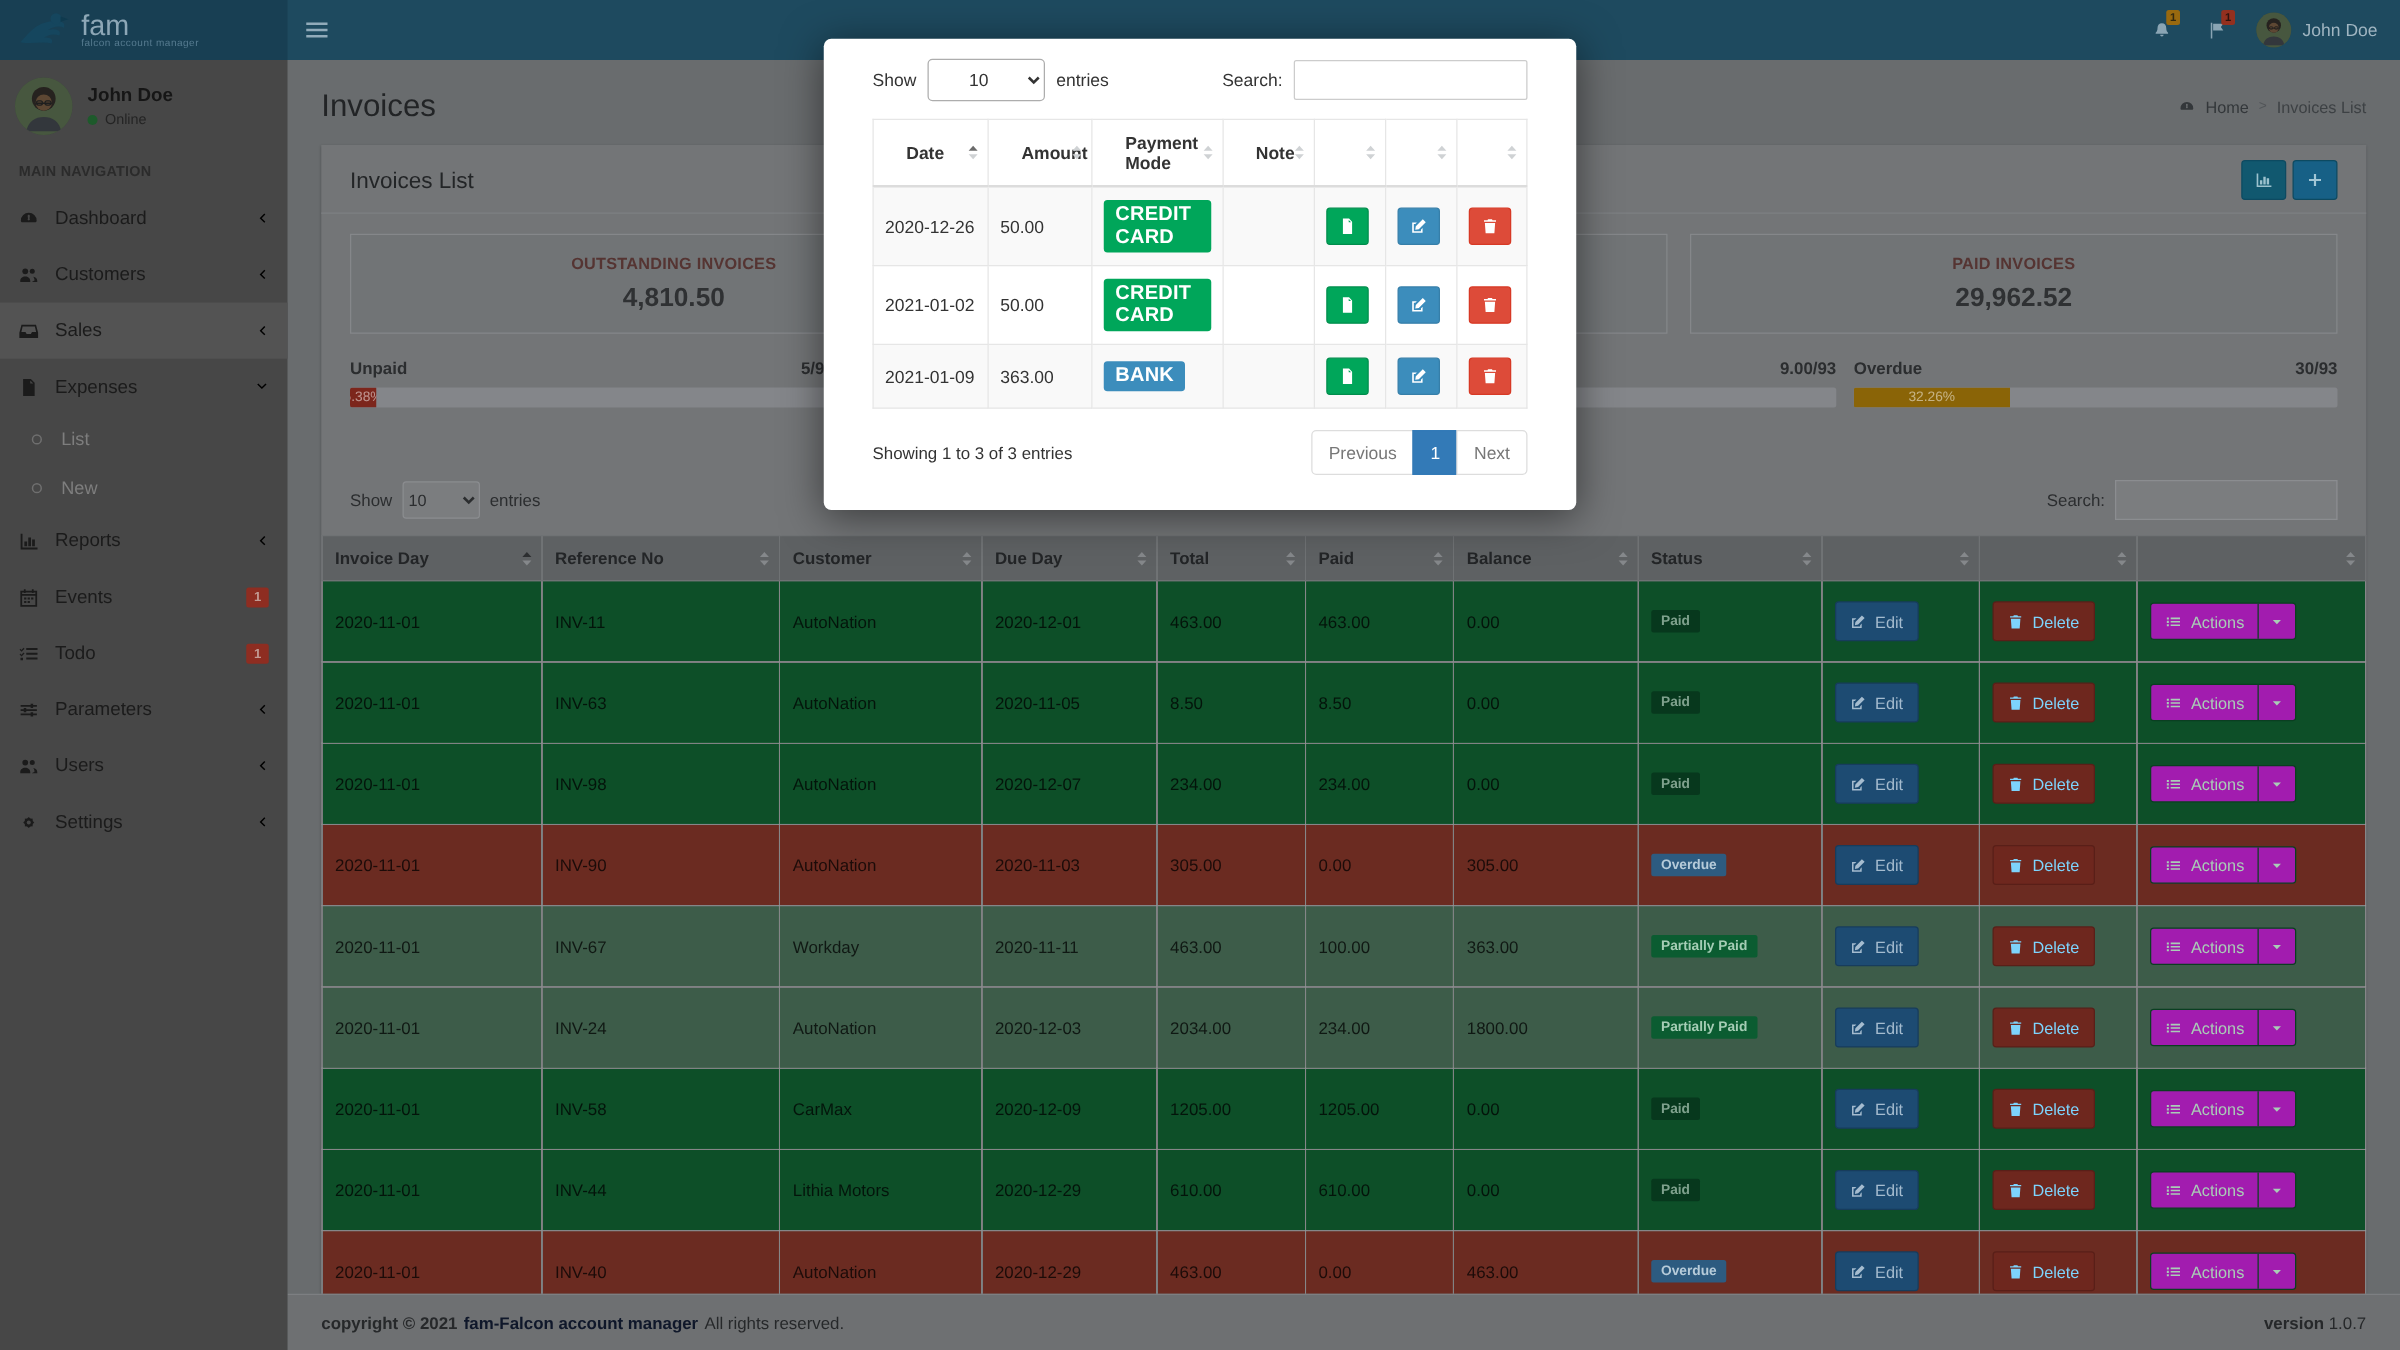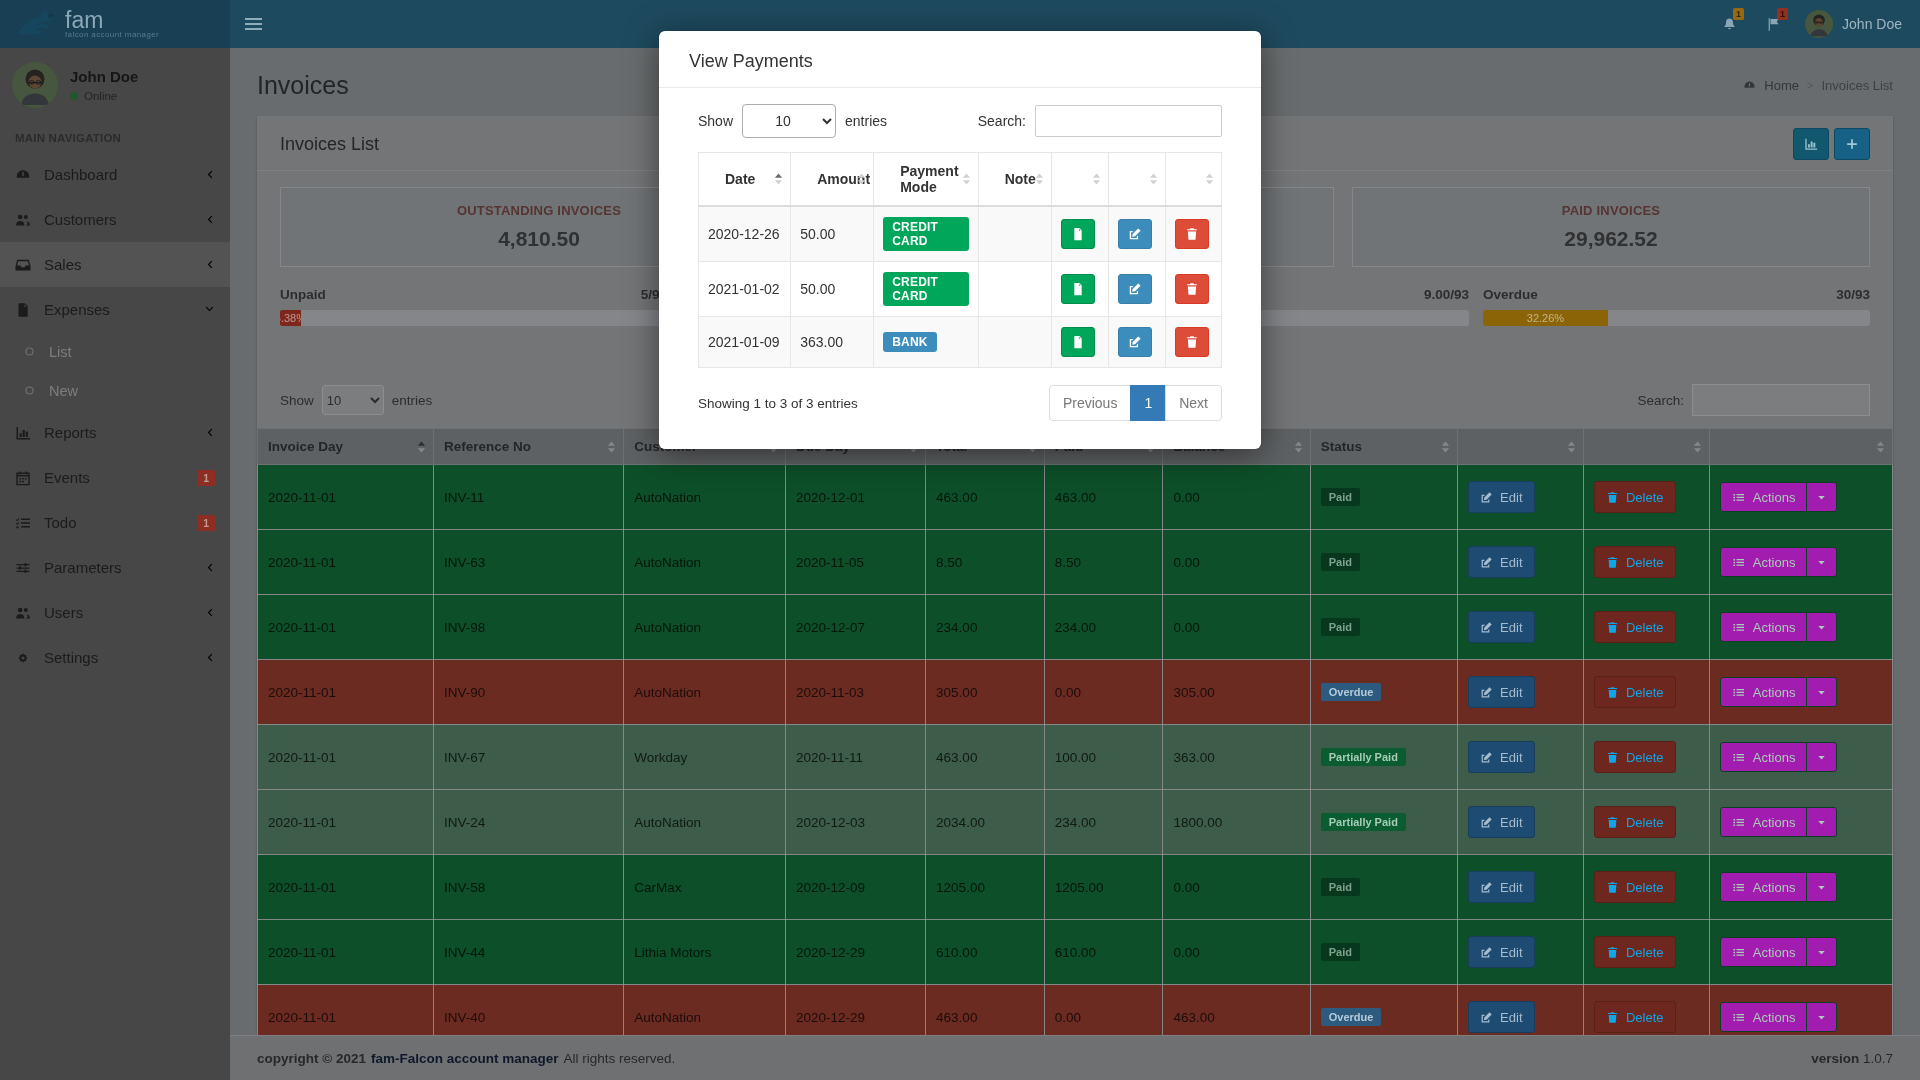--- a/index.html
+++ b/index.html
@@ -92,21 +92,21 @@
   tr.row-paid{background:#0d4f28}
   tr.row-partial{background:#3d5c49}
   tr.row-overdue{background:#6b2b21}
   .badge-status{display:inline-block;padding:3px 8px;border-radius:2px;font-size:11px;font-weight:bold}
   .b-paid{background:#07381d;color:#7fa18d}
   .b-partial{background:#0b5c31;color:#a5cdb5}
   .b-overdue{background:#2d5b80;color:#b6cbd9}
   .btn-row{display:inline-flex;align-items:center;gap:7px;height:30px;padding:0 11px;border-radius:3px;font-size:13px;cursor:pointer}
   .btn-row svg{width:13px;height:13px;fill:currentColor}
   .btn-edit{background:#1d4b72;border:1px solid #173c5c;color:#a5bccf}
-  .btn-del{background:#6e271e;border:1px solid #591f18;color:#0ea5e9}
+  .btn-del{background:#6e271e;border:1px solid #591f18;color:#7dd3fc}
   .btn-actions{display:inline-flex;align-items:stretch;background:#a21caf;border:1px solid #0a3f21;color:#a9cdb6;border-radius:3px;cursor:pointer;height:30px;box-sizing:border-box}
   .btn-actions .main{display:flex;align-items:center;gap:8px;padding:0 11px;font-size:13px}
   .btn-actions .main svg,.btn-actions .caret-part svg{width:13px;height:13px;fill:currentColor}
   .btn-actions .caret-part{display:flex;align-items:center;padding:0 8px;border-left:1px solid #0a3f21}
 
   .footer{position:absolute;left:230px;right:0;bottom:0;height:45px;background:#6e7072;border-top:1px solid #7d7f82;display:flex;align-items:center;justify-content:space-between;padding:0 27px;box-sizing:border-box;font-size:13.5px;color:#26282a}
   .footer b{font-weight:bold}
   .f-link{color:#0f172a;font-weight:bold;cursor:pointer;margin:0 5px}
 
   
@@ -117,21 +117,21 @@
   .m-controls{display:flex;justify-content:space-between;align-items:center;margin-bottom:14px;font-size:14px;color:#333}
   .m-ctl{display:flex;align-items:center;gap:9px}
   .m-select{width:94px;height:34px;border:1px solid #adadad;border-radius:4px;background:#fff;color:#333;font-size:14px;text-align:center}
   .m-input{width:181px;height:28px;border:1px solid #ccc;border-radius:2px;outline:none;color:#333}
   .m-table{width:100%;font-size:14px;table-layout:fixed}
   .m-table th{padding:10px 26px;border:1px solid #e6e6e6;border-bottom:2px solid #dcdcdc;color:#333;font-weight:bold;text-align:left;position:relative}
   .m-table .sort path{fill:#cfd2d4}
   .m-table th.sorted .su{fill:#6b6b6b}
   .m-table td{padding:10px 9px;border:1px solid #e6e6e6;color:#333;height:21px}
   .m-table tr.stripe{background:#f9f9f9}
-  .m-badge{display:inline-block;padding:3px 9px;border-radius:3px;color:#fff;font-weight:bold;font-size:12px;letter-spacing:.2px}
+  .m-badge{display:inline-block;padding:3px 9px;border-radius:3px;color:#fff;font-weight:bold;font-size:16px;letter-spacing:.2px}
   .m-btn{width:34px;height:30px;border-radius:3px;display:inline-flex;align-items:center;justify-content:center;color:#fff;cursor:pointer;box-sizing:border-box}
   .m-btn svg{width:14px;height:14px;fill:currentColor}
   .m-btn.file{background:#00a65a;border:1px solid #008d4c}
   .m-btn.edit{background:#3c8dbc;border:1px solid #367fa9}
   .m-btn.del{background:#dd4b39;border:1px solid #d73925}
   .m-footer{display:flex;justify-content:space-between;align-items:center;margin-top:17px}
   .m-info{font-size:13.5px;color:#333}
   .m-pagination{display:flex}
   .m-page{height:34px;padding:0 13px;display:flex;align-items:center;justify-content:center;background:#fff;border:1px solid #ddd;margin-left:-1px;font-size:14px;color:#777;cursor:pointer}
   .m-page:first-child{border-radius:4px 0 0 4px;margin-left:0}
@@ -958,23 +958,20 @@
 <footer class="footer">
   <div>
     <b>copyright © 2021</b><span class="f-link">fam-Falcon account manager</span><span>All rights reserved.</span>
   </div>
   <div>
     <b>version</b> <span>1.0.7</span>
   </div>
 </footer>
 
 <div class="modal">
-  <div class="modal-header">
-    <span class="modal-title">View Payments</span>
-  </div>
   <div class="modal-body">
     <div class="m-controls">
       <div class="m-ctl">
         <span>Show</span>
         <select class="m-select"><option>10</option></select>
         <span>entries</span>
       </div>
       <div class="m-ctl">
         <span>Search:</span>
         <input class="m-input" value="" style="">

